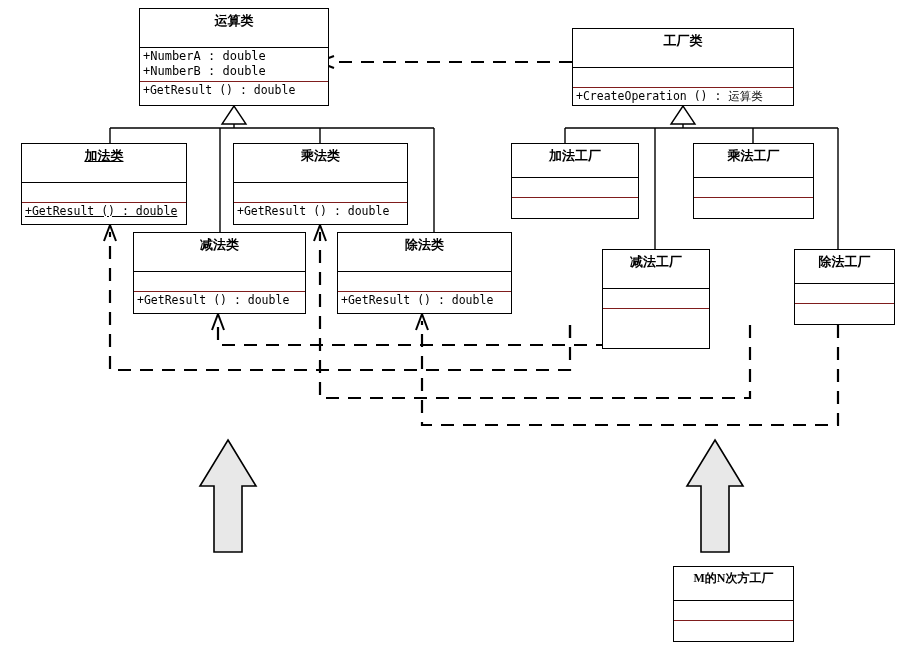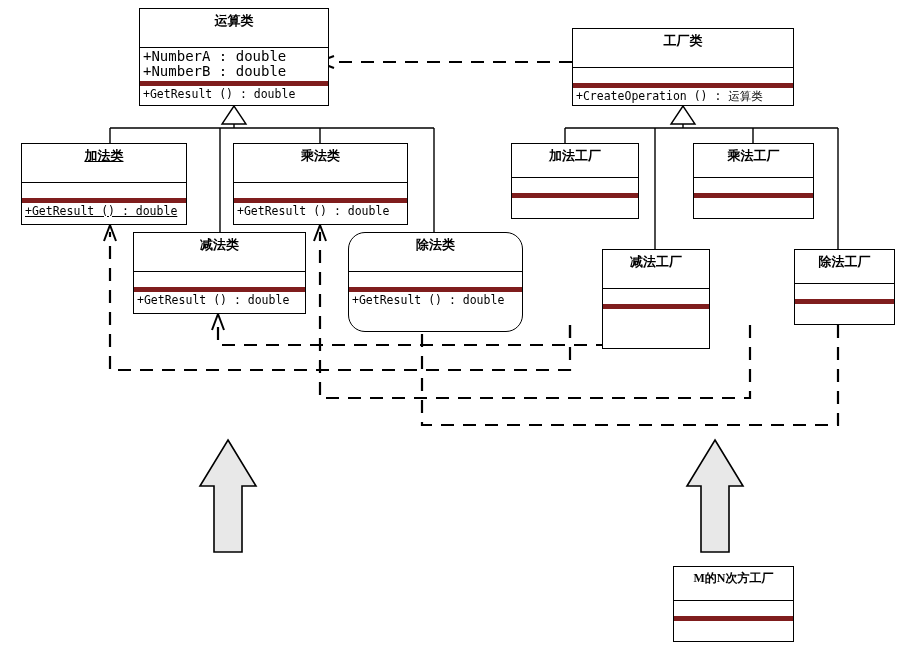--- a/index.html
+++ b/index.html
@@ -40,23 +40,23 @@
     font-family: "Liberation Serif", serif;
     font-size: 13px;
     line-height: 1;
     padding: 5px 2px 20px 2px;
     border-bottom: 1px solid #000000;
     white-space: nowrap;
     overflow: hidden;
   }
   .uml-attrs {
     box-sizing: border-box;
-    border-bottom: 5px solid #7f1d1d;
+    border-bottom: 1px solid #7f1d1d;
     font-family: "DejaVu Sans Mono", monospace;
-    font-size: 14px;
+    font-size: 12px;
     line-height: 15px;
     padding: 1px 3px 2px 3px;
     white-space: nowrap;
     overflow: hidden;
   }
   .uml-ops {
     box-sizing: border-box;
     flex: 1 1 auto;
     font-family: "DejaVu Sans Mono", monospace;
     font-size: 11.5px;
@@ -168,21 +168,21 @@
   </div>
 
   <div class="uml-class" style="left:133px; top:232px; width:173px; height:82px;">
     <div class="uml-name">减法类</div>
     <div class="uml-attrs empty-compartment"></div>
     <div class="uml-ops">
       <div class="row">+GetResult () : double</div>
     </div>
   </div>
 
-  <div class="uml-class" style="left:348px; top:232px; width:175px; height:100px;border-radius:17px;">
+  <div class="uml-class" style="left:337px; top:232px; width:175px; height:82px;">
     <div class="uml-name">除法类</div>
     <div class="uml-attrs empty-compartment"></div>
     <div class="uml-ops">
       <div class="row">+GetResult () : double</div>
     </div>
   </div>
 
   <div class="uml-class" style="left:511px; top:143px; width:128px; height:76px;">
     <div class="uml-name">加法工厂</div>
     <div class="uml-attrs empty-compartment"></div>

